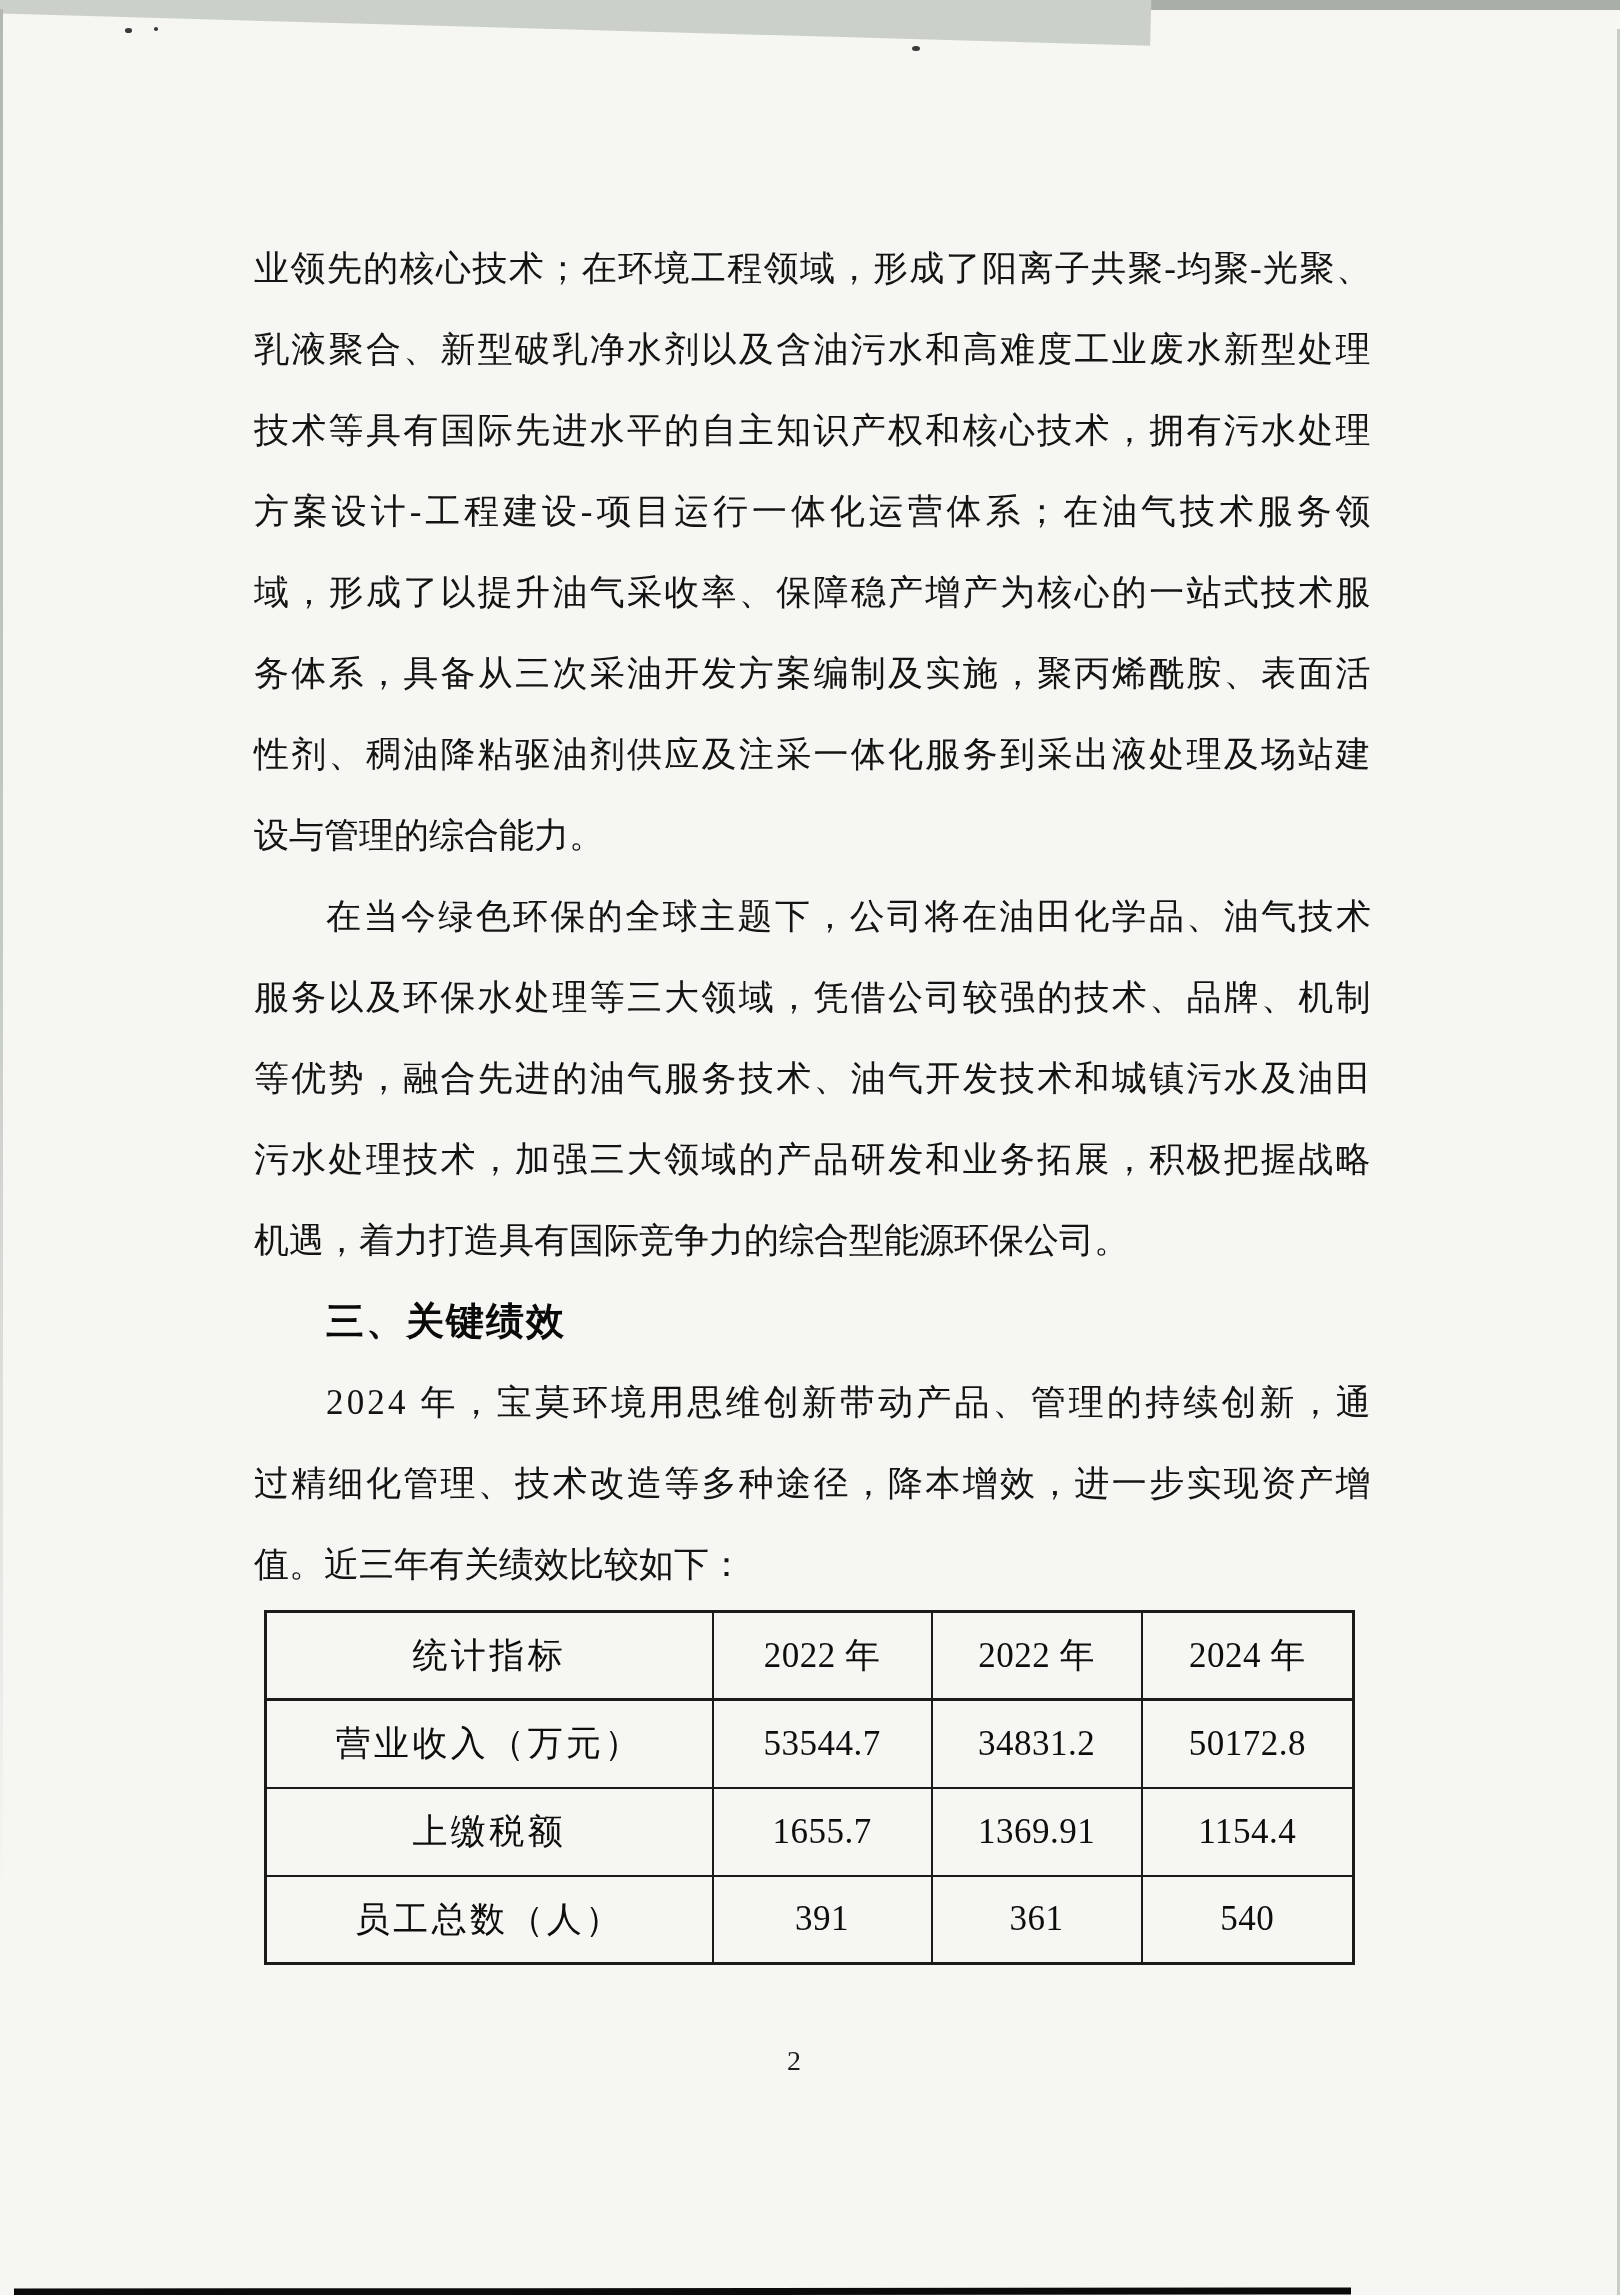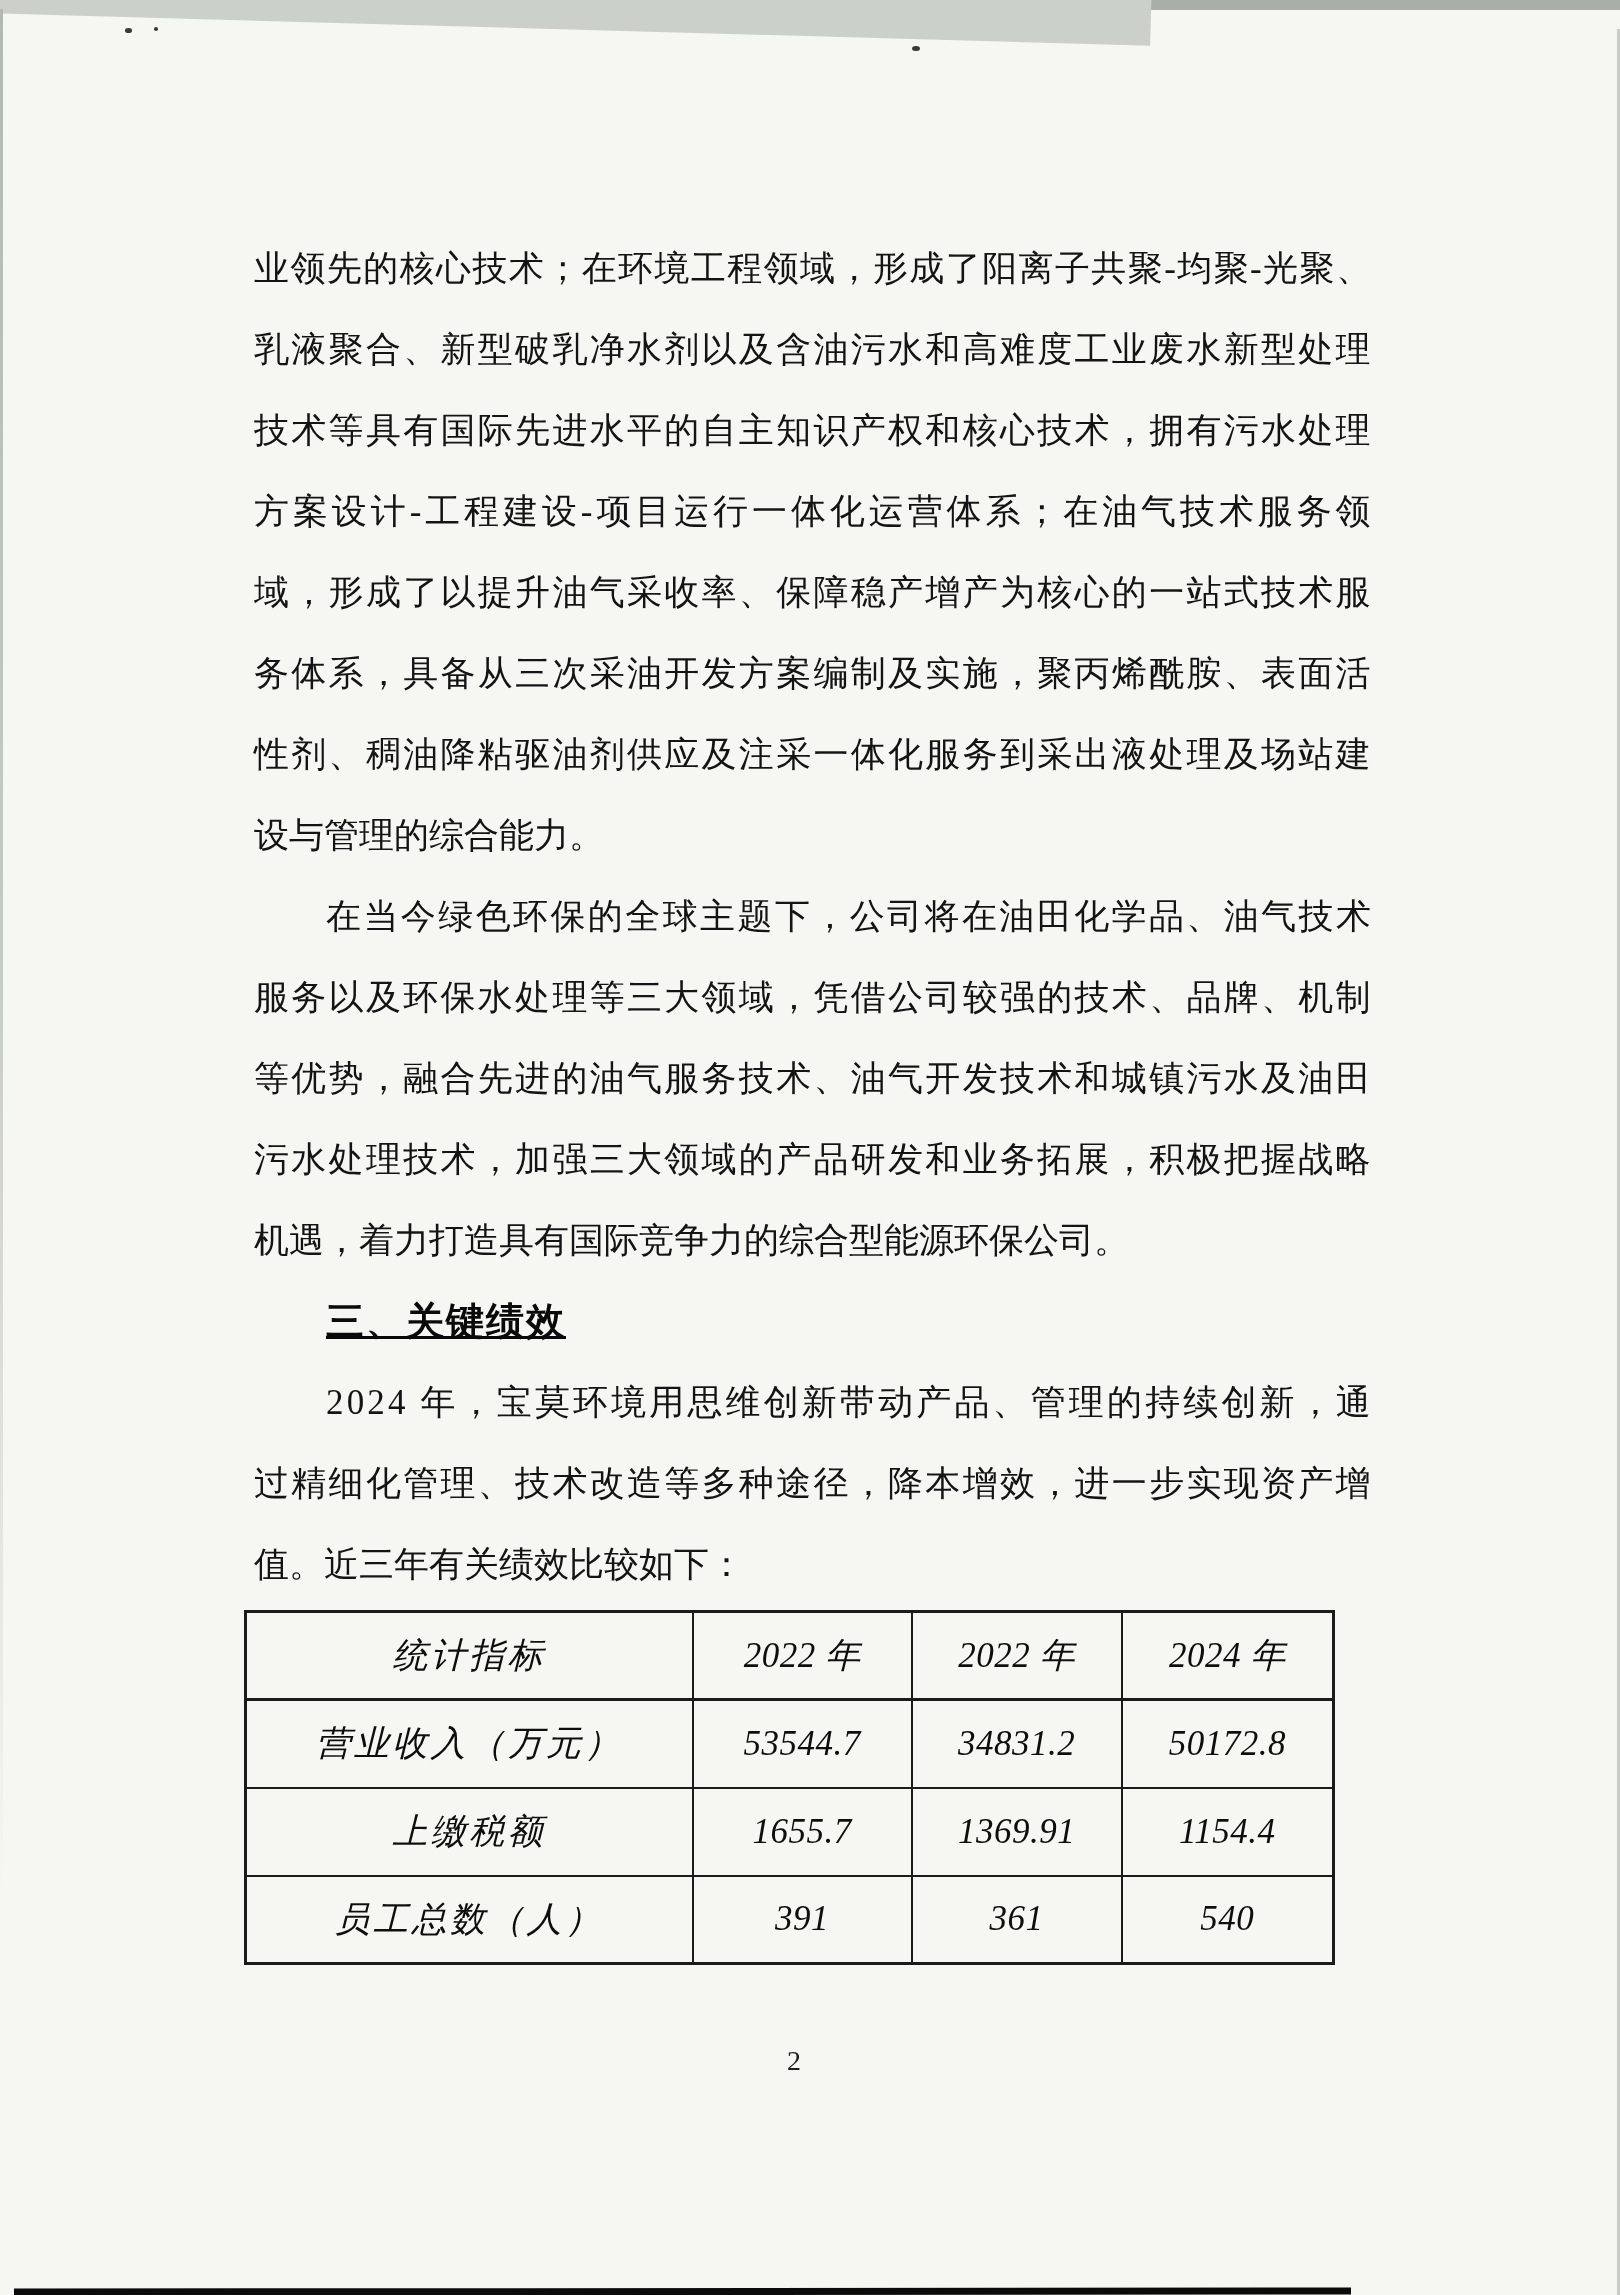--- a/index.html
+++ b/index.html
@@ -41,27 +41,26 @@
   .speck.s2{left:154px;top:27px;width:4.4px;height:3.9px;}
   .speck.s3{left:912px;top:46px;width:7.8px;height:5.4px;}
   
   .bodytext{
     position:absolute;left:254px;top:228px;width:1117px;
     font-size:35px;line-height:81px;z-index:4;
   }
   .line{height:81px;display:flex;align-items:center;white-space:pre;}
   .jl{justify-content:space-between;}
   .ind{padding-left:72px;}
-  .heading-line{font-weight:bold;font-size:38px;letter-spacing:2px;color:#0a0a0a;text-decoration:underline;}
+  .heading-line{font-weight:bold;font-size:38px;letter-spacing:2px;color:#0a0a0a;}
   
   .perf{
-    position:absolute;left:244px;top:1610px;width:1088px;
+    position:absolute;left:264px;top:1610px;width:1088px;
     border-collapse:collapse;table-layout:fixed;z-index:4;
     border:3.9px solid #1b1b1a;
-    font-style:italic;
   }
   .perf td{
     border:2.4px solid #1b1b1a;
     text-align:center;vertical-align:middle;
     font-size:35px;color:#0e0e0d;
     overflow:hidden;
   }
   .perf tr{height:88px;}
   .perf tr.hdr td{border-bottom:3.9px solid #1b1b1a;}
   .cjk{letter-spacing:3.4px;}

